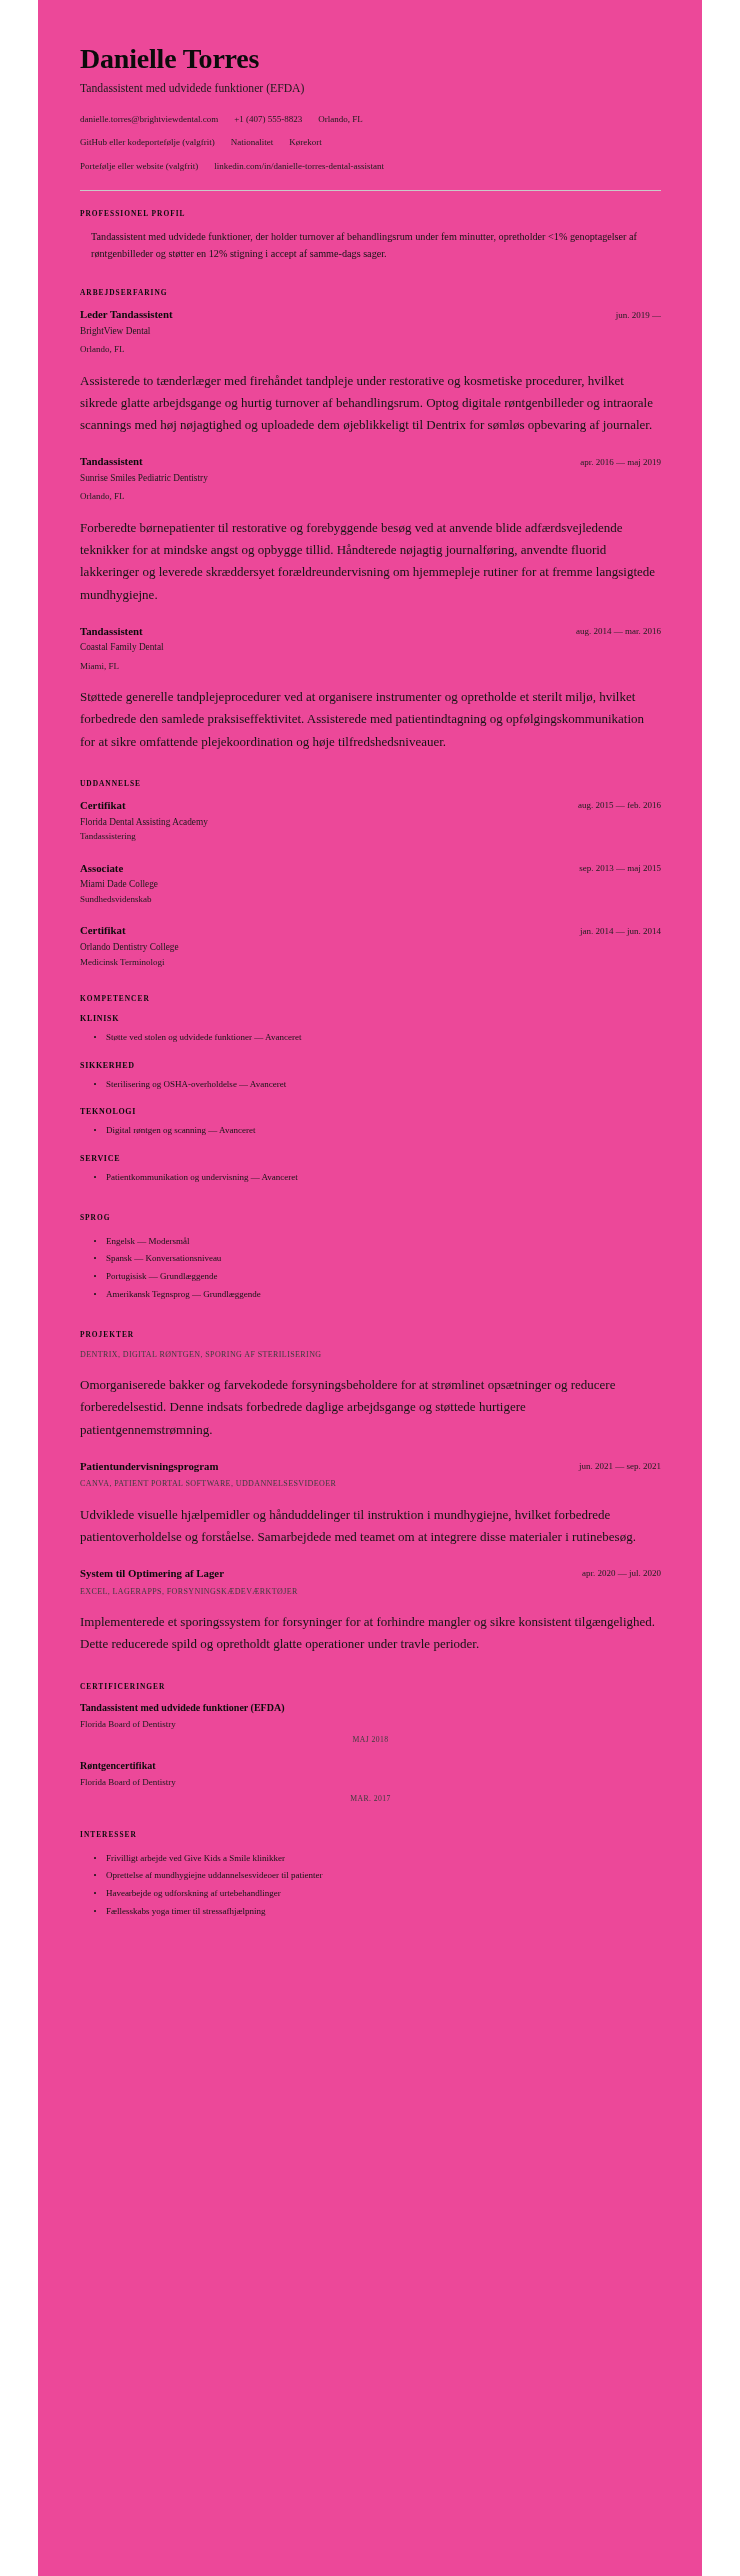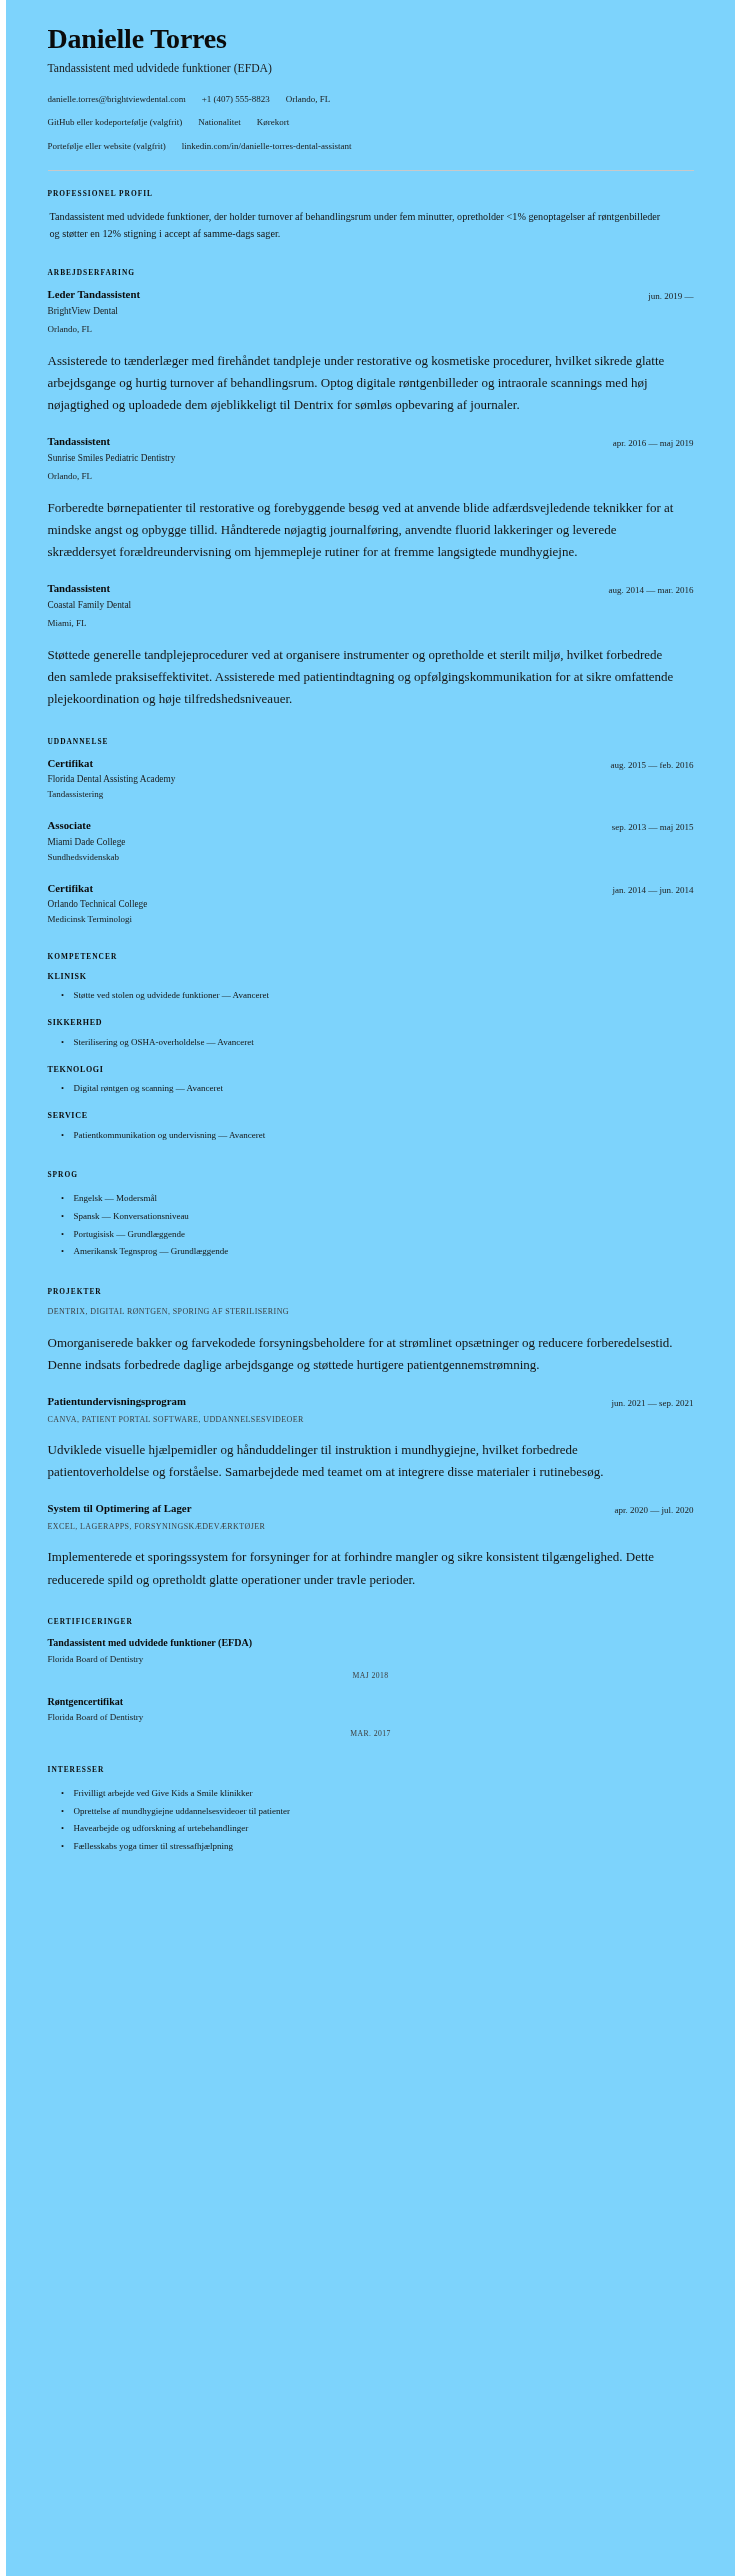--- a/index.html
+++ b/index.html
@@ -7,26 +7,26 @@
     margin: 0;
     padding: 0;
     background: #ffffff;
   }
   body {
     font-family: "Liberation Serif", "DejaVu Serif", serif;
     color: #111111;
     -webkit-font-smoothing: antialiased;
   }
   .page {
-    width: 729px;
+    width: 664px;
     min-height: 2576px;
     margin: 0 auto;
-    background: #7dd3fc;
+    background: #ec4899;
     box-sizing: border-box;
-    padding: 24px 41px 25px 42px;
+    padding: 44px 41px 25px 42px;
     position: relative;
   }
 
   
   .name {
     font-size: 28px;
     font-weight: 700;
     letter-spacing: -0.2px;
     line-height: 1.05;
     margin: 0 0 8.6px 0;
@@ -66,31 +66,31 @@
     font-weight: 700;
     letter-spacing: 1px;
     text-transform: uppercase;
     color: #0b0b0b;
     margin: 0 0 11px 0;
   }
   .summary {
     font-size: 10.2px;
     line-height: 1.62;
     color: #141414;
-    margin: 2px;
+    margin: 11px;
     max-width: 620px;
   }
 
   
   .entry { margin-bottom: 18.5px; }
   .entry:last-child { margin-bottom: 0; }
   .entry-head {
     display: flex;
     justify-content: space-between;
-    align-items: flex-end;
+    align-items: center;
     gap: 15px;
   }
   .entry-title {
     font-size: 10.8px;
     font-weight: 700;
     color: #0b0b0b;
     line-height: 1.2;
   }
   .entry-date {
     font-size: 9px;
@@ -279,21 +279,21 @@
       </div>
       <div class="entry-org">Miami Dade College</div>
       <div class="entry-sub">Sundhedsvidenskab</div>
     </div>
 
     <div class="entry">
       <div class="entry-head">
         <div class="entry-title">Certifikat</div>
         <div class="entry-date">jan. 2014 — jun. 2014</div>
       </div>
-      <div class="entry-org">Orlando Technical College</div>
+      <div class="entry-org">Orlando Dentistry College</div>
       <div class="entry-sub">Medicinsk Terminologi</div>
     </div>
   </section>
 
   <section class="section section-gap-lg">
     <h2 class="section-title">Kompetencer</h2>
 
     <div class="skill-group">
       <h3 class="skill-group-title">Klinisk</h3>
       <ul class="bullets">

